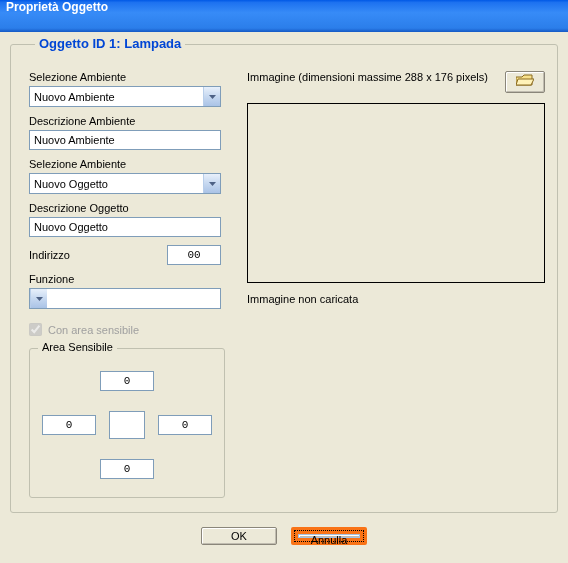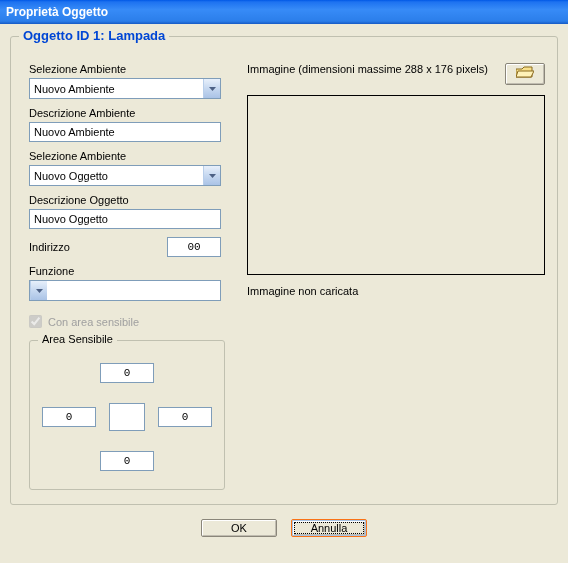--- a/index.html
+++ b/index.html
@@ -1,20 +1,20 @@
 <!DOCTYPE html>
 <html><head>
 <meta charset="utf-8">
 <style>
 *{box-sizing:border-box;margin:0;padding:0}
 body{font-family:Tahoma,Arial,sans-serif;font-size:11px;background:#ece9d8;width:568px;height:563px;overflow:hidden}
-.titlebar{height:24px;background:linear-gradient(to bottom,#0058e6 0%,#1d72f0 8%,#378bf7 40%,#2b7eea 88%,#1559c4 100%);color:#fff;display:flex;align-items:center;padding:0 6px;font-weight:bold;font-size:12px}
+.titlebar{height:32px;background:linear-gradient(to bottom,#0058e6 0%,#1d72f0 8%,#378bf7 40%,#2b7eea 88%,#1559c4 100%);color:#fff;display:flex;padding:0 6px;font-weight:bold;font-size:12px}
 .client{padding:8px 10px 10px 10px}
 .groupbox{border:1px solid #c0c0b0;border-radius:3px;position:relative;padding:18px 18px 14px 18px;margin-top:4px}
-.groupbox>.gb-title{position:absolute;top:-9px;left:8px;background:#ece9d8;padding:0 4px;color:#0046d5;font-weight:bold;font-size:13px}
+.groupbox>.gb-title{position:absolute;top:-9px;left:24px;background:#ece9d8;padding:0 4px;color:#0046d5;font-weight:bold;font-size:13px}
 .row2{display:flex;gap:22px}
 .leftcol{width:196px;display:flex;flex-direction:column}
 .rightcol{flex:1;display:flex;flex-direction:column}
 .lbl{margin-top:8px;margin-bottom:3px;color:#000}
 .combo{display:flex;width:192px;height:21px;background:#fff;border:1px solid #7f9db9}
 .combo input{flex:1;border:none;outline:none;padding:0 4px;font-family:inherit;font-size:11px}
 .combo .drop{width:17px;background:linear-gradient(to bottom,#e8f0fb 0%,#c6d8f0 50%,#aac3e6 100%);border-left:1px solid #b8ceea;display:flex;align-items:center;justify-content:center}
 .combo .drop svg{display:block}
 .txt{width:192px;height:20px;border:1px solid #7f9db9;background:#fff;padding:2px 4px;font-family:inherit;font-size:11px;outline:none}
 .smalltxt{width:54px;height:20px;border:1px solid #7f9db9;background:#fff;text-align:center;padding:2px 4px;font-family:Liberation Mono, monospace;font-size:11px;outline:none}
@@ -26,21 +26,21 @@
 .areagroup>.gb-title2{position:absolute;top:-8px;left:8px;background:#ece9d8;padding:0 4px;color:#000}
 .areagrid{display:grid;grid-template-columns:50px 50px 50px;grid-template-rows:36px 36px 36px;justify-content:center;align-content:center;gap:8px;width:100%;height:100%}
 .areagrid .cell{display:flex;align-items:center;justify-content:center}
 .swatch{width:36px;height:28px;border:1px solid #7f9db9;background:#fff}
 .imgrow{display:flex;align-items:flex-start;justify-content:space-between;margin-top:8px}
 .openbtn{width:40px;height:22px;border:1px solid #8a867a;background:#ece9d8;border-radius:2px;box-shadow:inset 1px 1px 0 #fff,inset -1px -1px 0 #c0bcb0;display:flex;align-items:center;justify-content:center;cursor:pointer}
 .imgprev{margin-top:10px;width:298px;height:180px;border:1px solid #000;background:#ece9d8}
 .imgstat{margin-top:10px}
 .footer{display:flex;justify-content:center;gap:14px;margin-top:14px}
 .btn{width:76px;height:18px;border:1px solid #8a867a;background:#ece9d8;border-radius:2px;box-shadow:inset 1px 1px 0 #fff,inset -1px -1px 0 #c0bcb0;font-family:inherit;font-size:11px;cursor:pointer}
-.btn.default{outline:1px dotted #000;outline-offset:-4px;border:1px solid #f97316;box-shadow:0 0 0 1px #a6c2e3 inset,inset 2px 2px 0 #fff,inset -2px -2px 0 #c0bcb0}
+.btn.default{outline:1px dotted #000;outline-offset:-4px;border:7px solid #f97316;box-shadow:0 0 0 1px #a6c2e3 inset,inset 2px 2px 0 #fff,inset -2px -2px 0 #c0bcb0}
 </style>
 </head>
 <body>
 
 <div class="titlebar">
   <span>Proprietà Oggetto</span>
 </div>
 
 <div class="client">
   <div class="groupbox">

